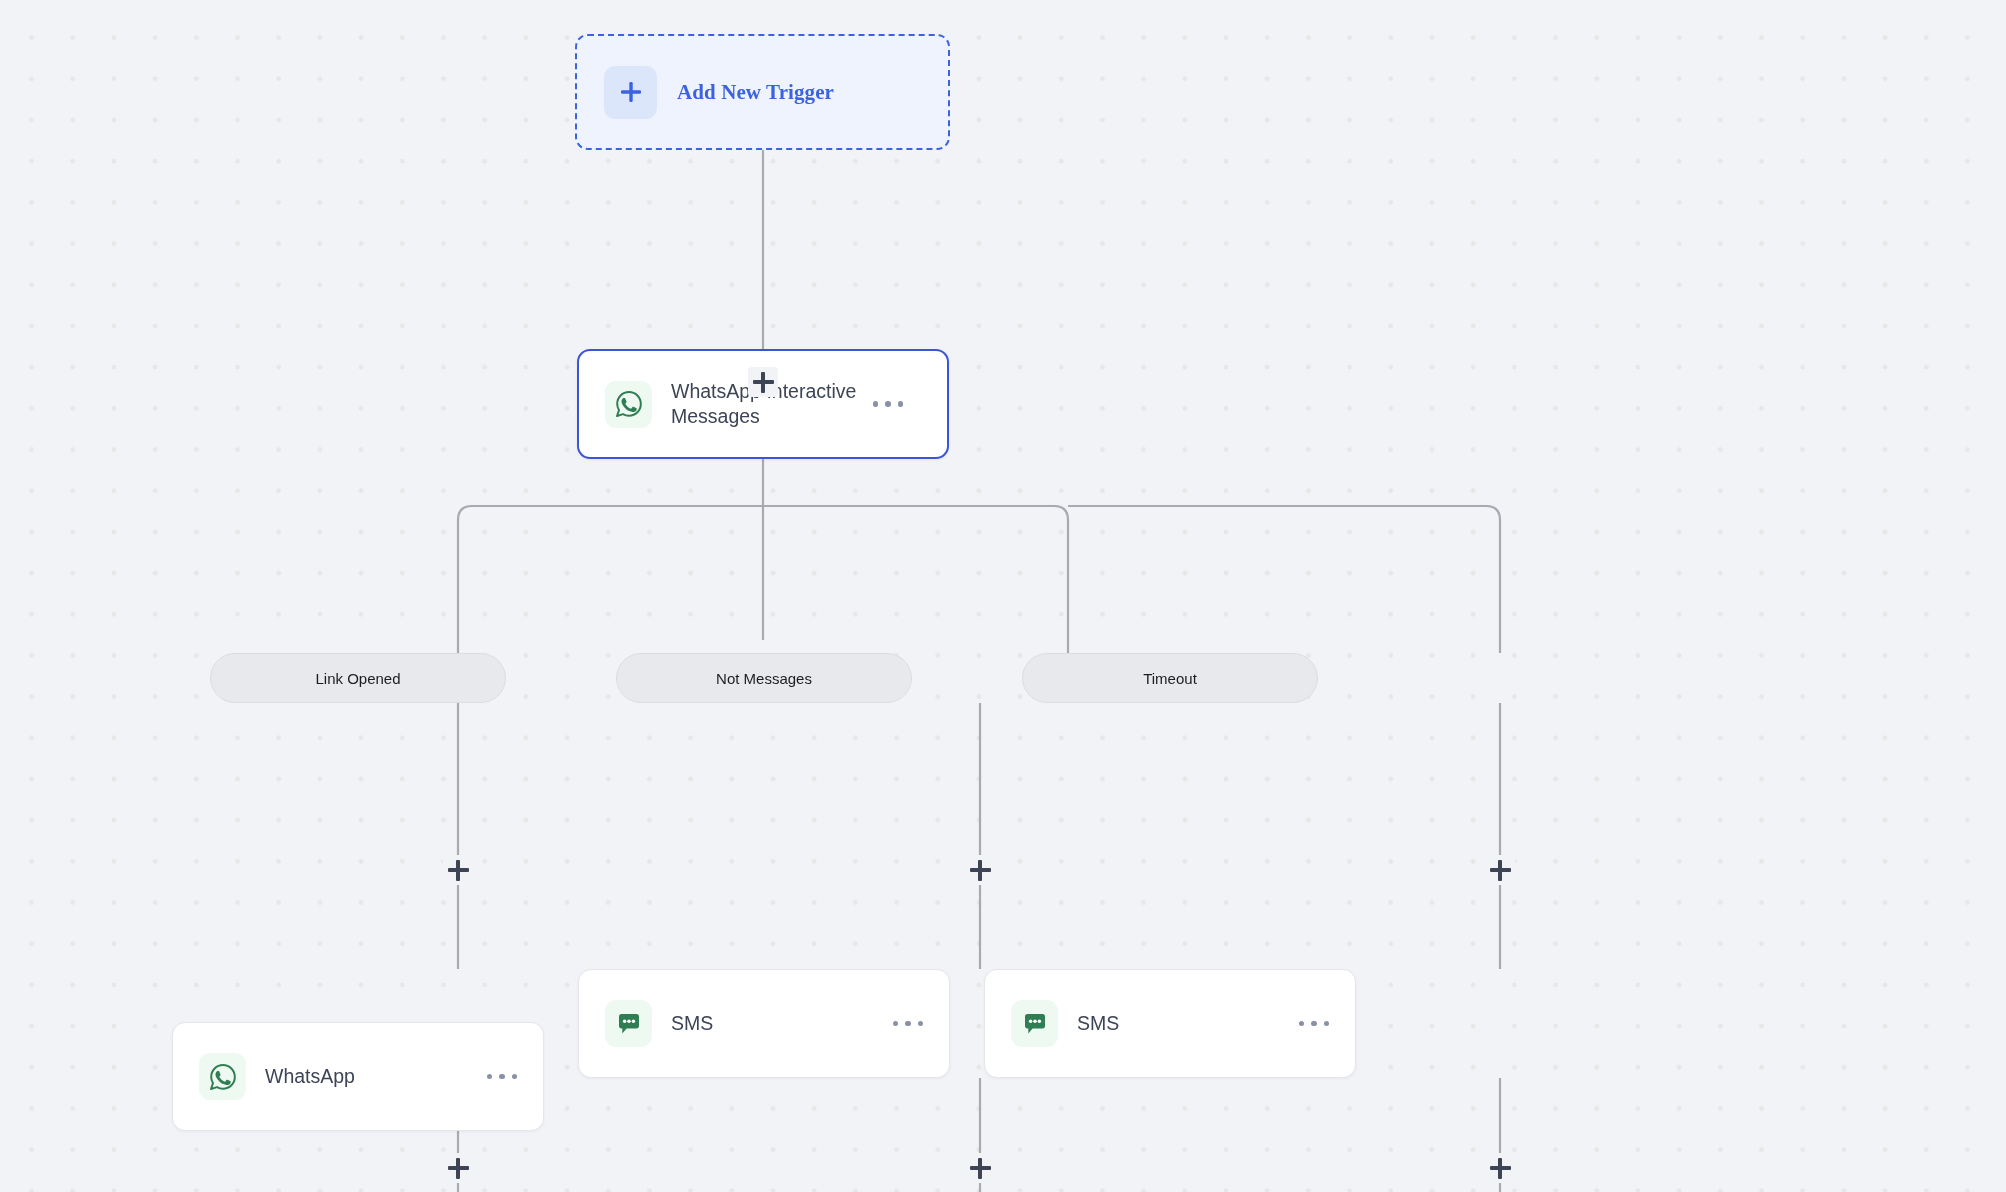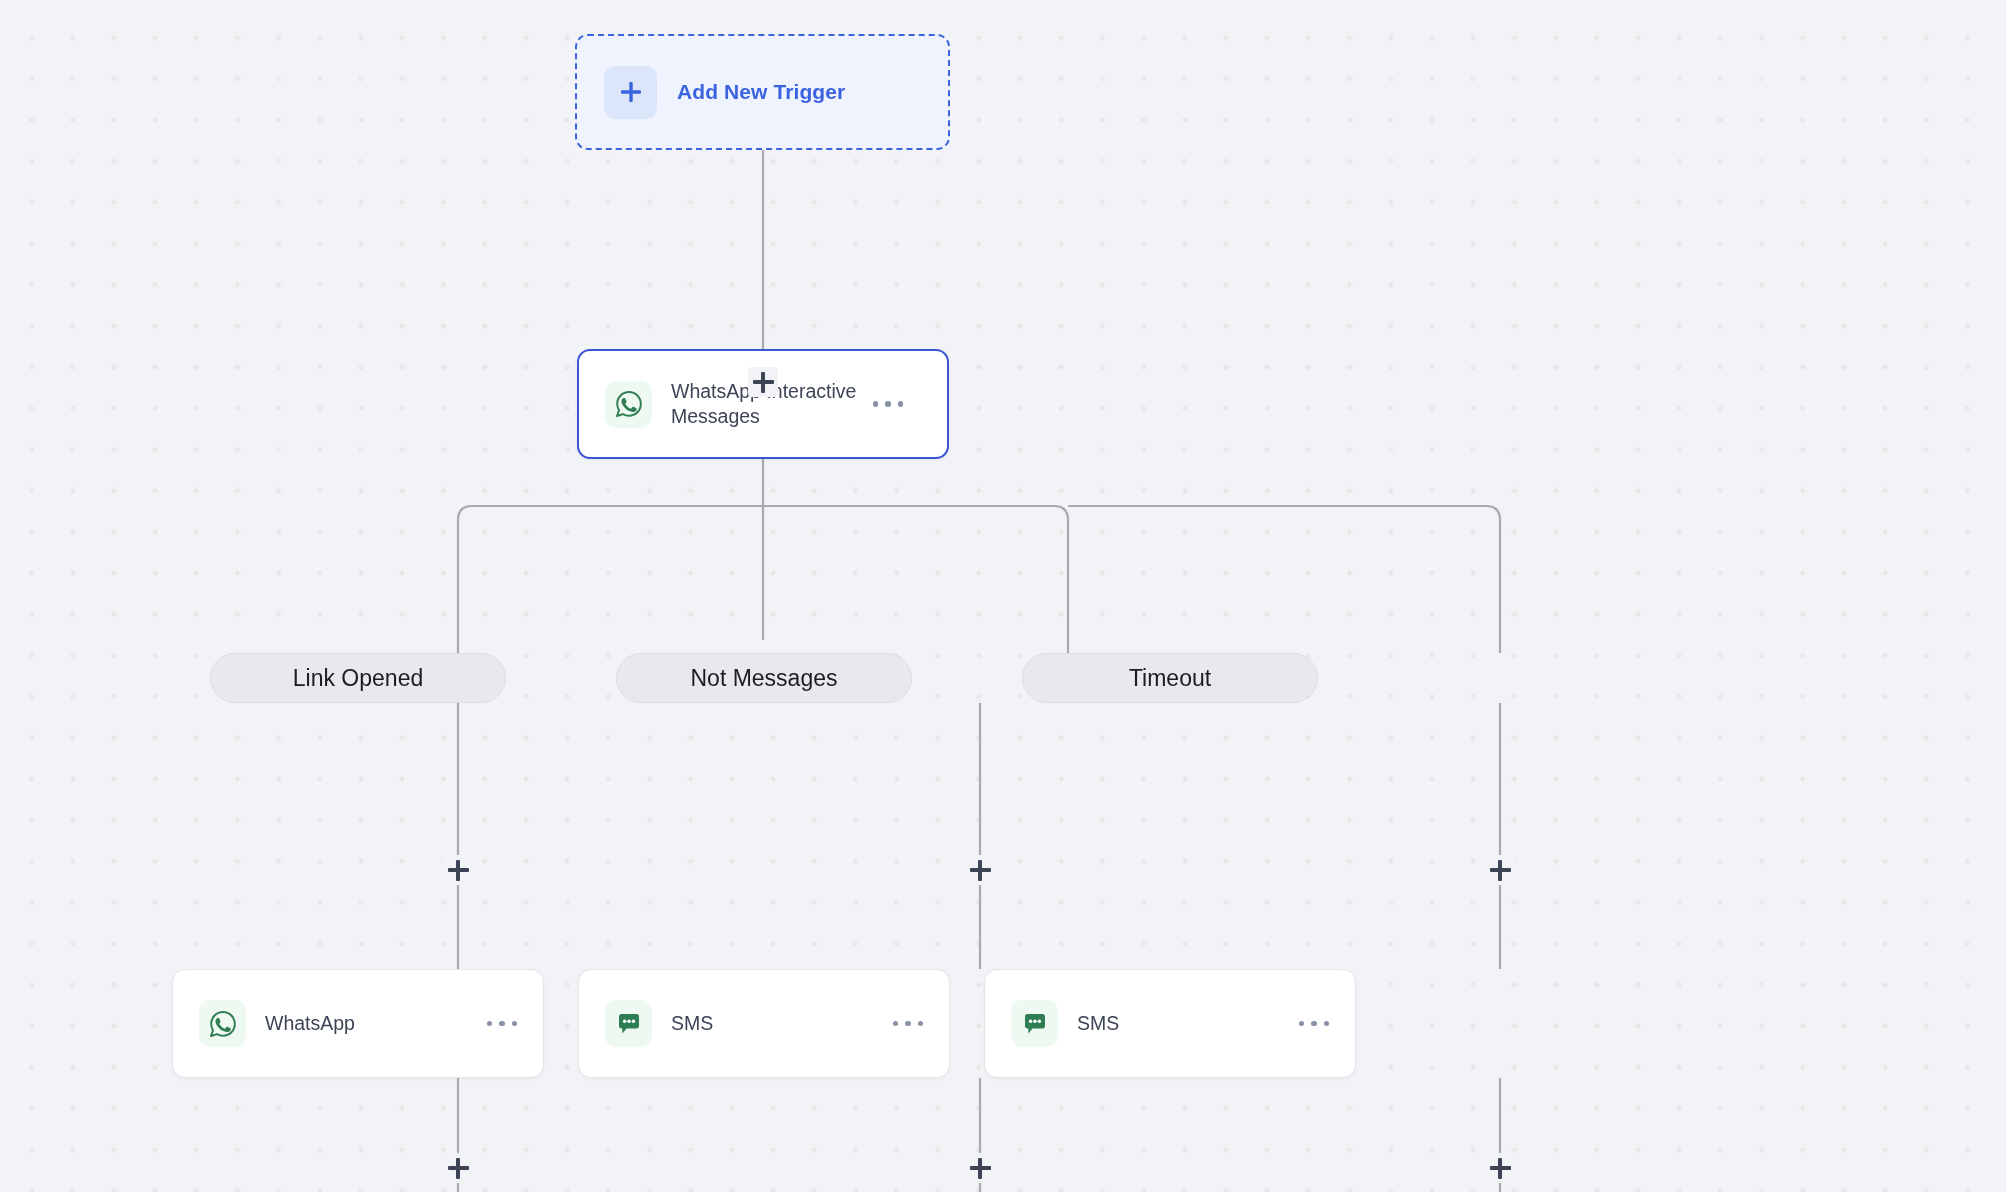--- a/index.html
+++ b/index.html
@@ -41,20 +41,21 @@
   
   .trigger-node {
     position: absolute; z-index: 2;
     left: 575px; top: 34px; width: 375px; height: 116px;
     border: 2.4px dashed #3b63e0;
     border-radius: 13px;
     background: #eef3fe;
     display: flex; align-items: center;
     padding-left: 27px;
     cursor: pointer;
+    font-family: Liberation Serif, serif;
   }
   .trigger-icon {
     width: 53px; height: 53px;
     background: #dce6fb;
     border-radius: 11px;
     display: flex; align-items: center; justify-content: center;
     flex: none;
   }
   .trigger-icon svg { display: block; }
   .trigger-label {
@@ -102,21 +103,21 @@
   }
 
   
   .pill {
     position: absolute; z-index: 2;
     height: 50px;
     background: #e8e9ec;
     border: 1.3px solid #dcdde1;
     border-radius: 26px;
     display: flex; align-items: center; justify-content: center;
-    font-size: 23px;
+    font-size: 15px;
     color: #1c1d21;
     cursor: pointer;
   }
 
   
   .action-card {
     position: absolute; z-index: 2;
     height: 109px;
     background: #ffffff;
     border: 1.3px solid #e4e6ea;
@@ -202,21 +203,21 @@
   <div class="pill" style="left:210px; top:653px; width:296px;">
     <span>Link Opened</span>
   </div>
   <div class="pill" style="left:616px; top:653px; width:296px;">
     <span>Not Messages</span>
   </div>
   <div class="pill" style="left:1022px; top:653px; width:296px;">
     <span>Timeout</span>
   </div>
 
-  <div class="action-card" style="left:172px; top:969px; width:372px;">
+  <div class="action-card" style="left:172px; top:1022px; width:372px;">
     <span class="node-icon icon-green-bg">
       <svg width="30" height="30" viewBox="0 0 32 32">
         <path d="M16 3.2C9.0 3.2 3.4 8.8 3.4 15.8c0 2.5 0.72 4.83 1.96 6.8L3.2 28.8l6.4-2.06a12.5 12.5 0 0 0 6.4 1.75c7.0 0 12.6-5.6 12.6-12.6S23 3.2 16 3.2z" fill="none" stroke="#2f7d52" stroke-width="2.1" stroke-linejoin="round"></path>
         <path d="M12.1 10.3c-0.3-0.68-0.62-0.7-0.9-0.71l-0.77-0.01c-0.27 0-0.7 0.1-1.07 0.5-0.37 0.4-1.4 1.37-1.4 3.33s1.43 3.86 1.63 4.13c0.2 0.27 2.77 4.43 6.84 6.03 3.38 1.33 4.07 1.07 4.8 1 0.73-0.07 2.37-0.97 2.7-1.9 0.33-0.93 0.33-1.73 0.23-1.9-0.1-0.17-0.37-0.27-0.77-0.47-0.4-0.2-2.37-1.17-2.73-1.3-0.37-0.13-0.63-0.2-0.9 0.2-0.27 0.4-1.03 1.3-1.27 1.57-0.23 0.27-0.47 0.3-0.87 0.1-0.4-0.2-1.69-0.62-3.22-1.99-1.19-1.06-1.99-2.37-2.23-2.77-0.23-0.4-0.02-0.62 0.18-0.82 0.18-0.18 0.4-0.47 0.6-0.7 0.2-0.23 0.27-0.4 0.4-0.67 0.13-0.27 0.07-0.5-0.03-0.7-0.1-0.2-0.88-2.17-1.22-2.95z" fill="#2f7d52"></path>
       </svg>
     </span>
     <span class="node-title">WhatsApp</span>
     <span class="dots-menu">
         <i></i>
         <i></i>

